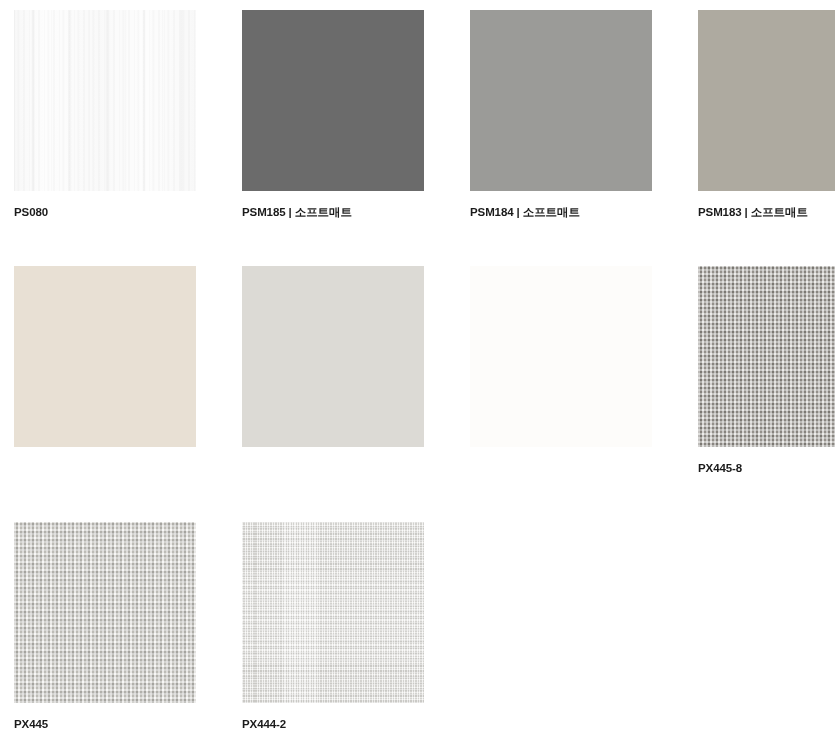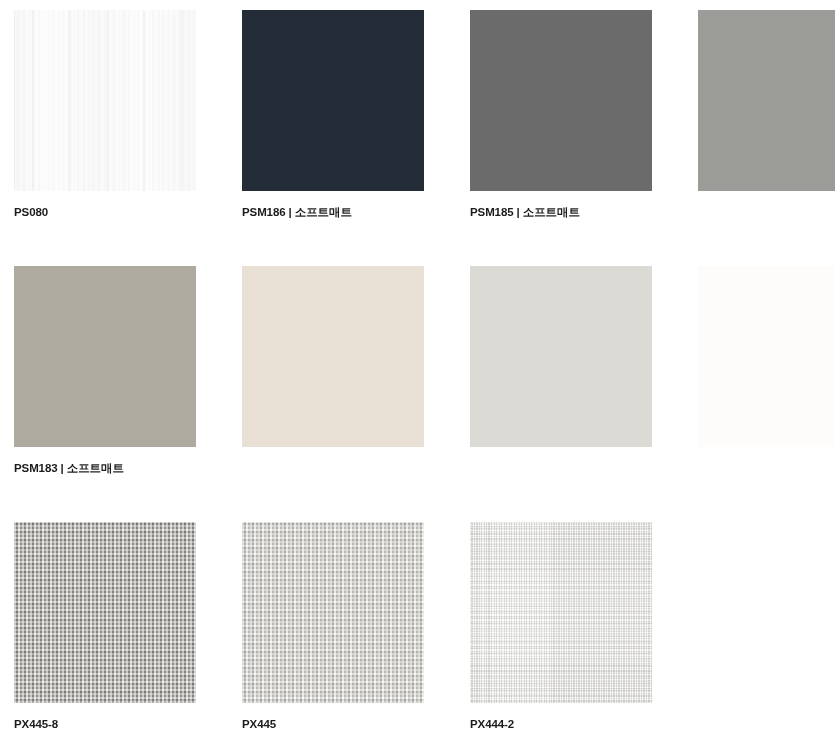--- a/index.html
+++ b/index.html
@@ -127,29 +127,26 @@
 </style>
 </head>
 <body>
 
 <div id="swatch-grid">
     <div class="swatch-cell">
       <div class="swatch-tile tex-wood" style="background-color: rgb(253, 253, 253);"></div>
       <div class="swatch-label">PS080</div>
     </div>
     <div class="swatch-cell">
-      <div class="swatch-tile tex-none" style="background-color: rgb(36, 44, 56);"></div>
-      <div class="swatch-label">PSM186 | 소프트매트</div>
-    </div>
-    <div class="swatch-cell">
       <div class="swatch-tile tex-none" style="background-color: rgb(107, 107, 107);"></div>
       <div class="swatch-label">PSM185 | 소프트매트</div>
     </div>
     <div class="swatch-cell">
       <div class="swatch-tile tex-none" style="background-color: rgb(155, 155, 152);"></div>
+      <div class="swatch-label">PSM184 | 소프트매트</div>
     </div>
     <div class="swatch-cell">
       <div class="swatch-tile tex-none" style="background-color: rgb(174, 170, 160);"></div>
       <div class="swatch-label">PSM183 | 소프트매트</div>
     </div>
     <div class="swatch-cell">
       <div class="swatch-tile tex-none" style="background-color: rgb(232, 224, 212);"></div>
     </div>
     <div class="swatch-cell">
       <div class="swatch-tile tex-none" style="background-color: rgb(220, 218, 213);"></div>

